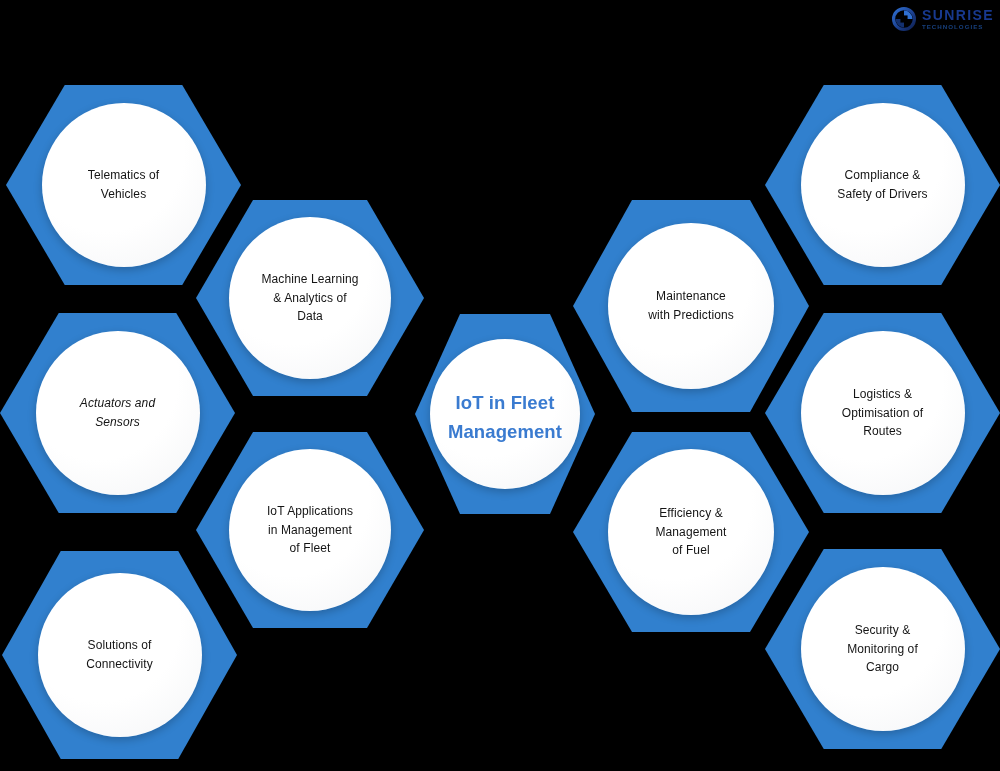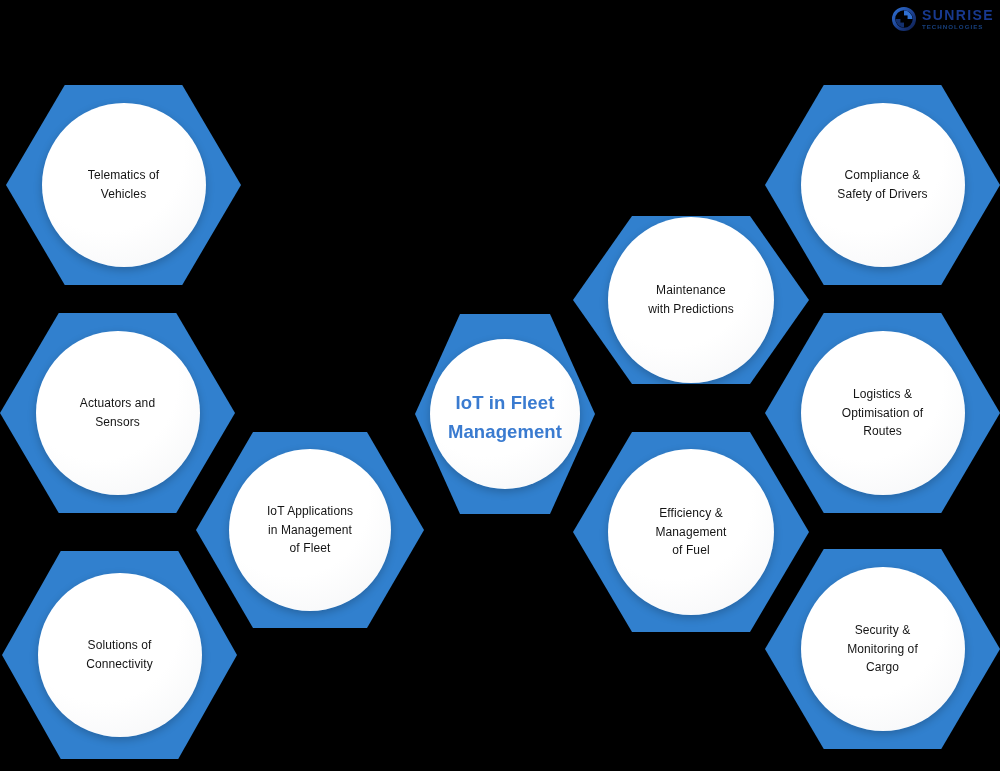--- a/index.html
+++ b/index.html
@@ -94,55 +94,63 @@
   </div>
 
   <div class="hex" style="left:6px; top:85px; width:235px; height:200px;">
     <div class="hex-shape"></div>
     <div class="hex-disc" style="width:164px; height:164px;">
       <span class="hex-label">Telematics of
 Vehicles</span>
     </div>
   </div>
 
-  <div class="hex" style="left:0px; top:313px; width:235px; height:200px;">
+  <div class="hex" style="left:0px; top:313px; width:235px; height:200px;font-style:italic;">
     <div class="hex-shape"></div>
     <div class="hex-disc" style="width:164px; height:164px;">
       <span class="hex-label">Actuators and
 Sensors</span>
     </div>
   </div>
 
   <div class="hex" style="left:2px; top:551px; width:235px; height:208px;">
     <div class="hex-shape"></div>
     <div class="hex-disc" style="width:164px; height:164px;">
       <span class="hex-label">Solutions of
 Connectivity</span>
     </div>
   </div>
 
+  <div class="hex" style="left:196px; top:200px; width:228px; height:196px;">
+    <div class="hex-shape"></div>
+    <div class="hex-disc" style="width:162px; height:162px;">
+      <span class="hex-label">Machine Learning
+&amp; Analytics of
+Data</span>
+    </div>
+  </div>
 
   <div class="hex" style="left:196px; top:432px; width:228px; height:196px;">
     <div class="hex-shape"></div>
     <div class="hex-disc" style="width:162px; height:162px;">
       <span class="hex-label">IoT Applications
 in Management
 of Fleet</span>
     </div>
   </div>
 
   <div class="hex center" style="left:415px; top:314px; width:180px; height:200px;">
     <div class="hex-shape"></div>
     <div class="hex-disc" style="width:150px; height:150px;">
       <span class="hex-label">IoT in Fleet
 Management</span>
     </div>
   </div>
 
-  <div class="hex" style="left:573px; top:200px; width:236px; height:168px;margin-top:16px;">
+  <div class="hex" style="left:573px; top:200px; width:236px; height:212px;">
     <div class="hex-shape"></div>
     <div class="hex-disc" style="width:166px; height:166px;">
       <span class="hex-label">Maintenance
 with Predictions</span>
     </div>
   </div>
 
   <div class="hex" style="left:573px; top:432px; width:236px; height:200px;">
     <div class="hex-shape"></div>
     <div class="hex-disc" style="width:166px; height:166px;">

